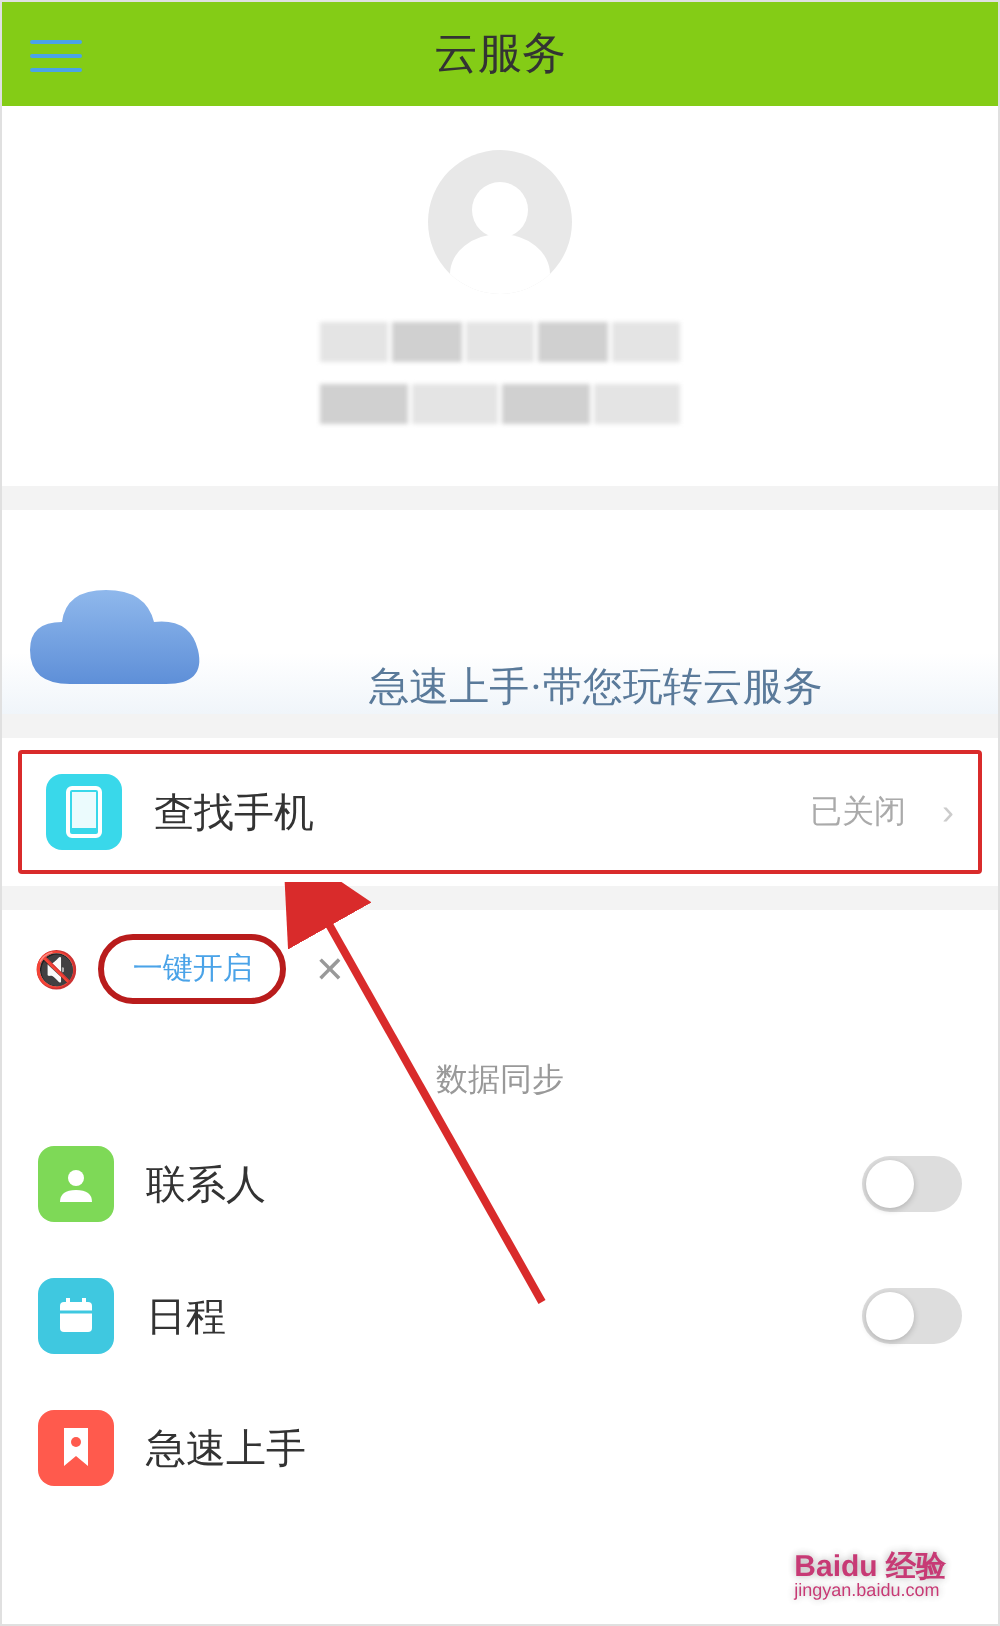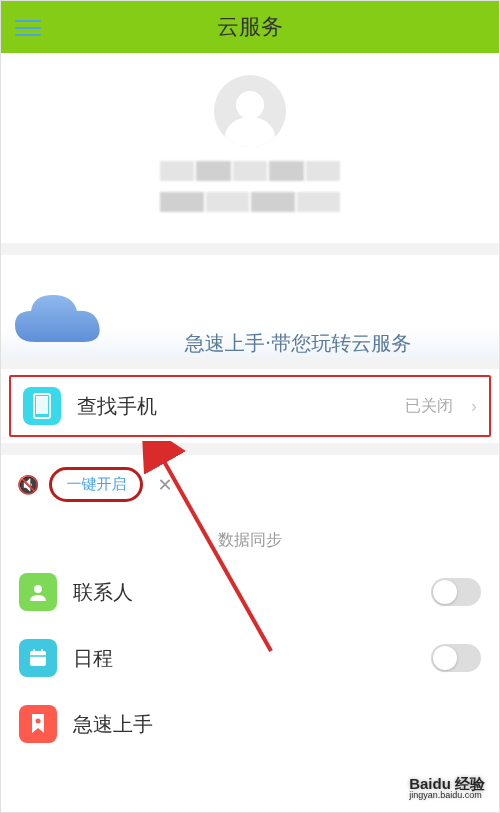--- a/index.html
+++ b/index.html
@@ -206,22 +206,22 @@
     position: absolute;
     left: 2px; top: 2px;
     width: 24px; height: 24px;
     background: #fff;
     border-radius: 50%;
     box-shadow: 0 1px 3px rgba(0,0,0,0.2);
   }
   .watermark {
     position: absolute;
     bottom: 12px;
-    right: 14px;
-    color: #000000;
+    right: 26px;
+    color: #be185d;
     font-size: 15px;
     font-weight: bold;
     text-shadow: 0 0 4px rgba(0,0,0,0.4);
     opacity: 0.85;
     line-height: 1;
   }
   .watermark small { font-size: 9px; font-weight: normal; display:block; }
   .red-arrow {
     position: absolute;
     left: 140px;

